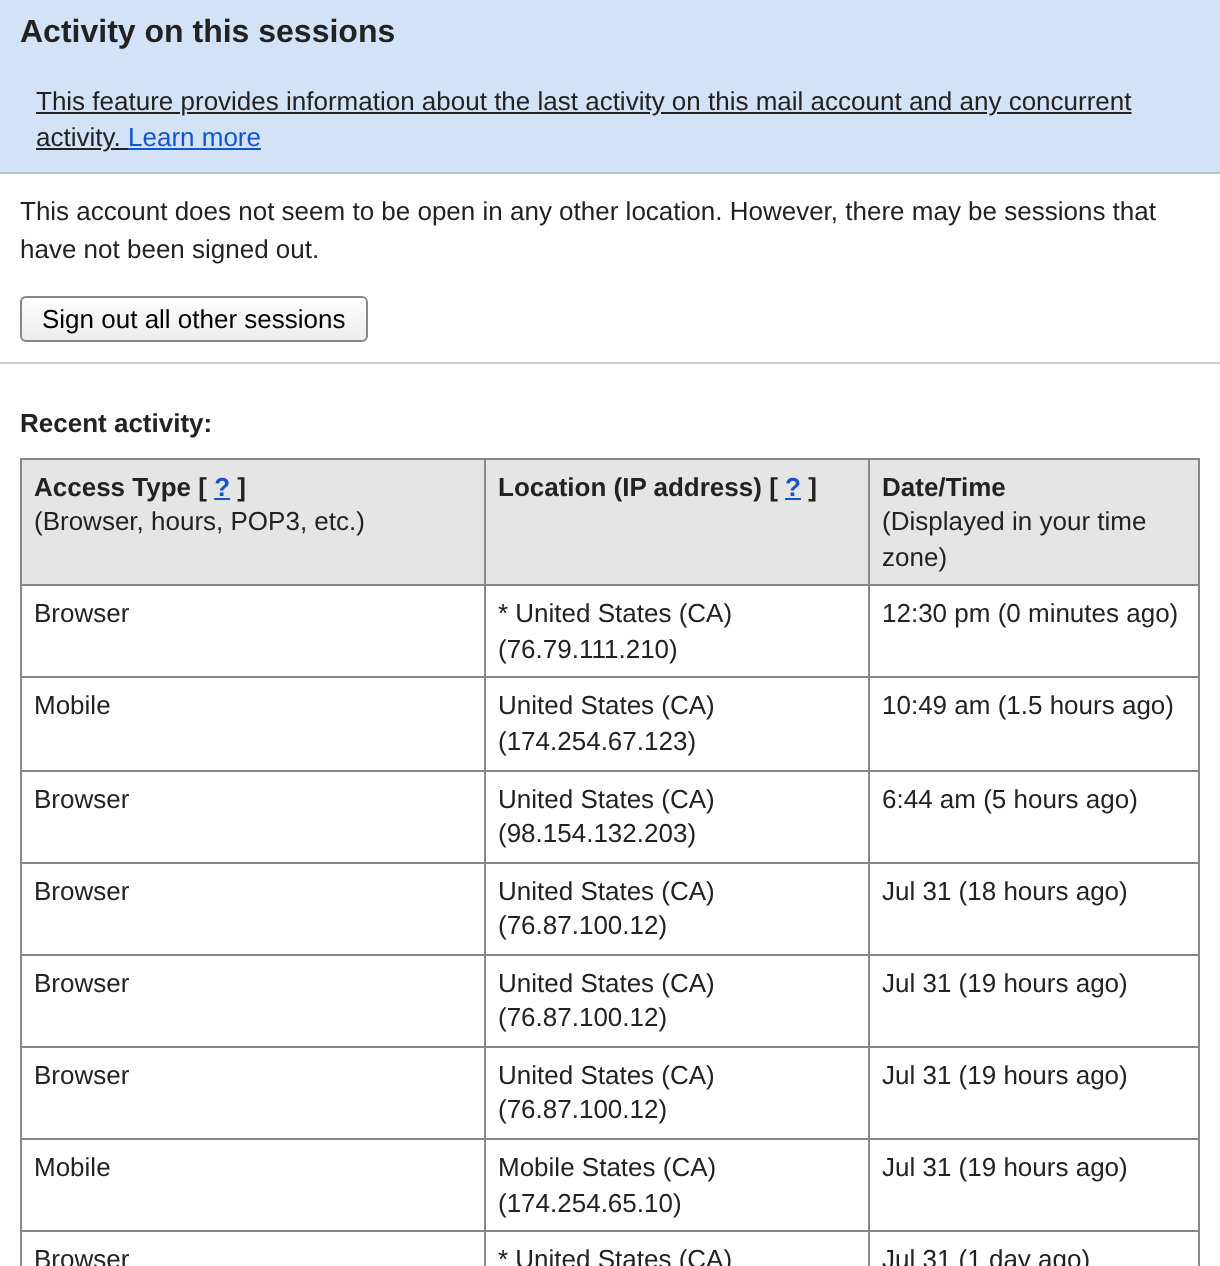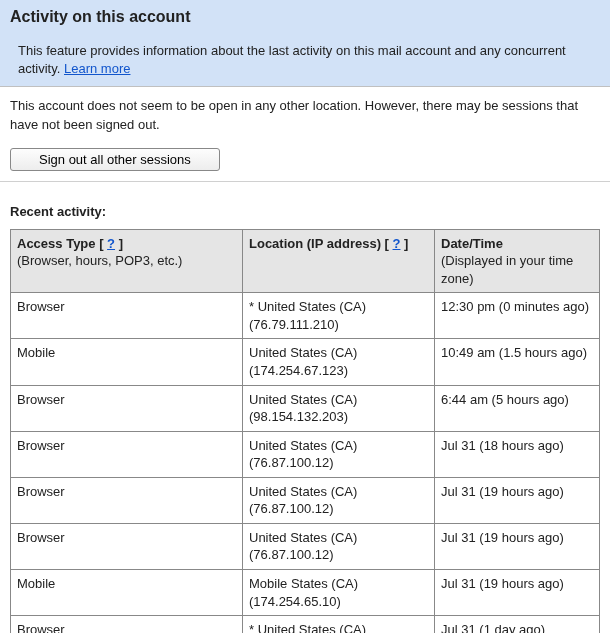--- a/index.html
+++ b/index.html
@@ -19,38 +19,39 @@
   .header-box h1 {
     font-size: 16px;
     font-weight: bold;
     margin: 0 0 4px 0;
     padding: 0;
   }
   .header-box p {
     margin: 16px 0 0 8px;
     padding: 0;
     line-height: 1.4;
+    text-decoration: underline;
   }
   a {
     color: #1155cc;
     text-decoration: underline;
     cursor: pointer;
   }
   .status-section {
     padding: 10px 10px 6px 10px;
     border-bottom: 1px solid #d0d0d0;
   }
   .status-section p {
     margin: 0 0 14px 0;
     line-height: 1.4;
   }
   .signout-btn {
     font-family: Arial, Helvetica, sans-serif;
     font-size: 13px;
-    padding: 3px 28px;
+    padding: 3px 10px;
     border: 1px solid #888;
     border-radius: 3px;
     background: linear-gradient(#fdfdfd, #ededed);
     cursor: pointer;
     margin: 0 0 4px 0;
   }
   .recent-section {
     padding: 10px 10px 0 10px;
   }
   .recent-section h2 {
@@ -79,21 +80,21 @@
     font-weight: bold;
   }
   col.c1 { width: 232px; }
   col.c2 { width: 192px; }
   col.c3 { width: auto; }
 </style>
 </head>
 <body>
 
 <div class="header-box">
-  <h1>Activity on this account</h1>
+  <h1>Activity on this sessions</h1>
   <p>
     <span>This feature provides information about the last activity on this mail account and any concurrent activity. </span><a href="#">Learn more</a>
   </p>
 </div>
 
 <div class="status-section">
   <p>This account does not seem to be open in any other location. However, there may be sessions that have not been signed out.</p>
   <button class="signout-btn">Sign out all other sessions</button>
 </div>
 

